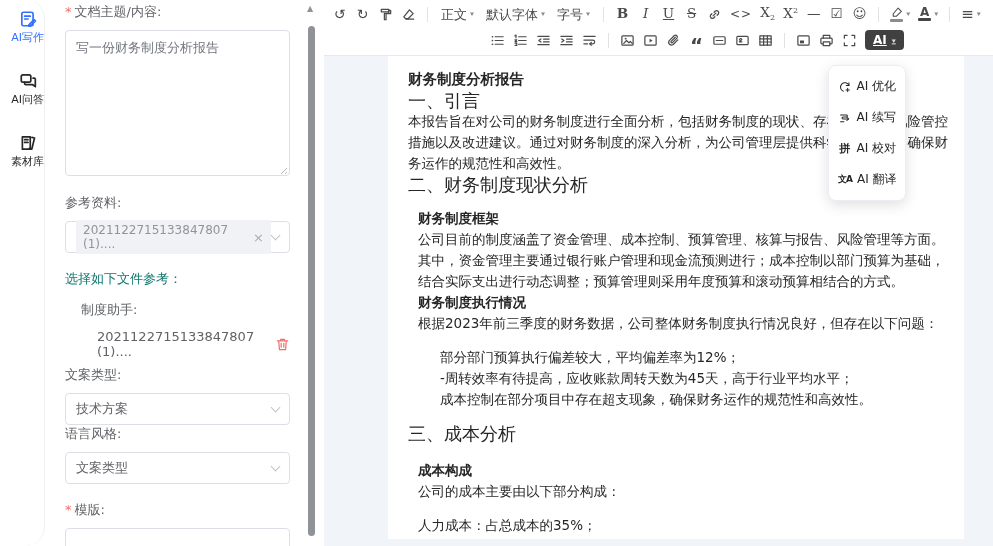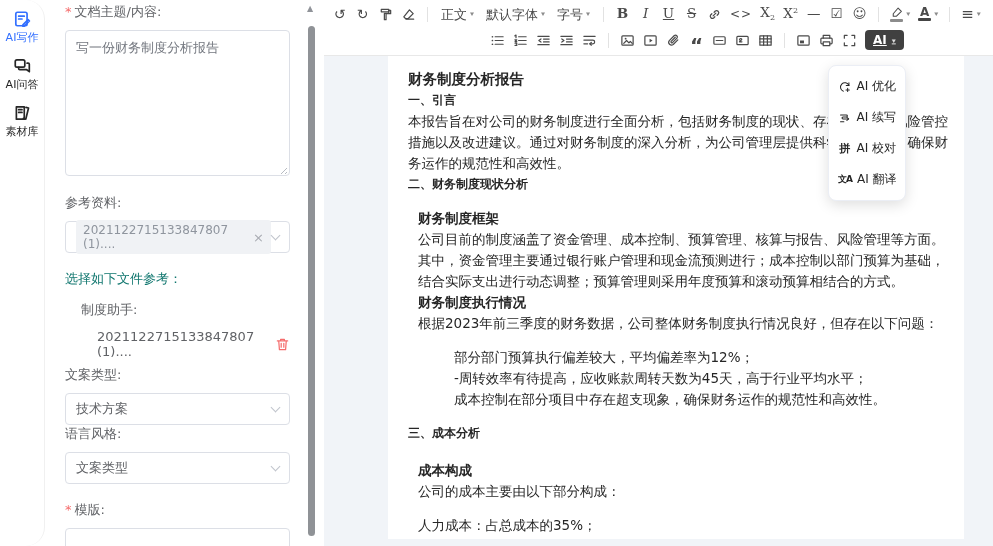--- a/index.html
+++ b/index.html
@@ -7,21 +7,21 @@
   body {
     width:993px; height:546px; overflow:hidden; position:relative;
     background:#fff; color:#333;
     font-family:"DejaVu Sans","Liberation Sans",sans-serif; font-size:13px;
     display:flex;
   }
   svg.i { stroke:#4a4a4a; fill:none; stroke-width:1.3; stroke-linecap:round; stroke-linejoin:round; }
 
   
   .rail { width:45px; flex:0 0 45px; border-right:1px solid #f0f0f0;
-          padding-top:10px; display:flex; flex-direction:column; align-items:center; gap:12px;border-radius:19px; }
+          padding-top:10px; display:flex; flex-direction:column; align-items:flex-end; gap:27px;border-radius:19px; }
   .rail-item { display:flex; flex-direction:column; align-items:center; gap:2px;
                font-size:11px; color:#262626; cursor:pointer; }
   .rail-item svg { stroke:#262626; stroke-width:1.5; }
   .rail-item.active { color:#3370ff; }
   .rail-item.active svg { stroke:#3370ff; }
 
   
   .panel { width:273px; flex:0 0 273px; position:relative; padding:3px 28px 0 20px; background:#fff; }
   .flabel { font-size:13px; color:#606266; margin:0 0 9px; }
   .req { color:#f56c6c; margin-right:3px; }
@@ -76,24 +76,24 @@
   .ai-btn { background:#404040; color:#fff; border-radius:4px; padding:3px 8px; margin-left:4px;
             font-size:12px; font-weight:bold; display:inline-flex; align-items:center; gap:5px; cursor:pointer;text-decoration:underline; }
   .ai-btn .caret { color:#d9d9d9; }
 
   
   .canvas { flex:1; background:#f1f4f8; padding:0 0 8px 64px; overflow:hidden; }
   .page { width:576px; height:483px; background:#fff; padding:13px 16px 0 20px;
           font-size:13.5px; line-height:21px; color:#262626; }
   .page p { margin:0; }
   .d-title { font-weight:bold; font-size:14.5px; }
-  .d-h1 { font-weight:bold; font-size:12px; }
+  .d-h1 { font-weight:normal; font-size:18px; }
   .d-sub { margin-left:10px; }
   .d-h2 { font-weight:bold; }
-  .d-ind { margin-left:36px; }
+  .d-ind { margin-left:22px; }
   .sp12 { height:13px; }
   .d-h1.cost { margin:13px 0 16px; }
 
   
   .ai-menu { position:absolute; left:828px; top:65px; width:78px; z-index:20;
              background:#fff; border:1px solid #ebeef5; border-radius:8px;
              box-shadow:0 4px 14px rgba(0,0,0,.13); padding:5px 0; }
   .pm-item { display:flex; align-items:center; gap:5px; padding:7px 9px; font-size:12px;
              color:#262626; white-space:nowrap; cursor:pointer; }
   .pm-item svg { stroke:#262626; stroke-width:1.2; }

